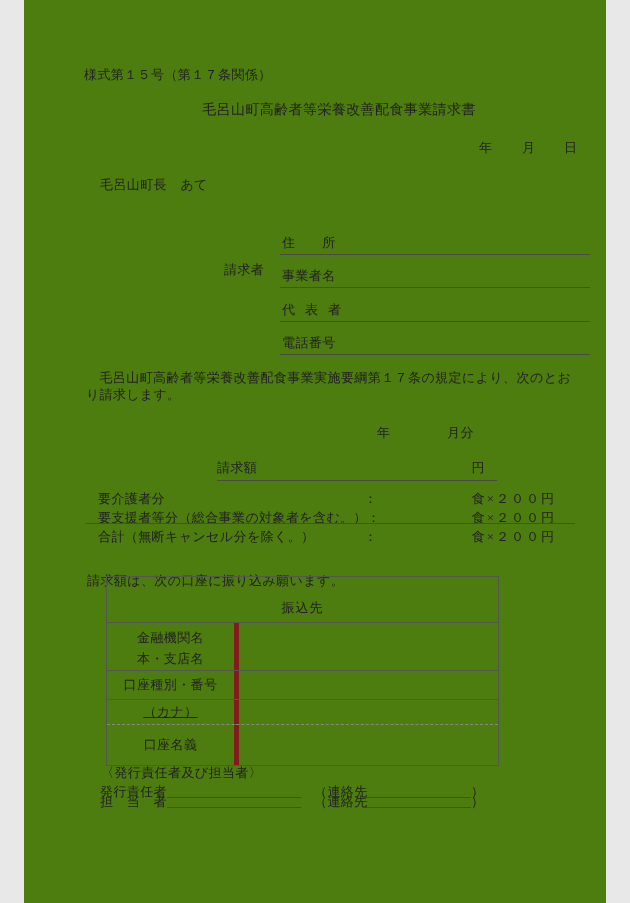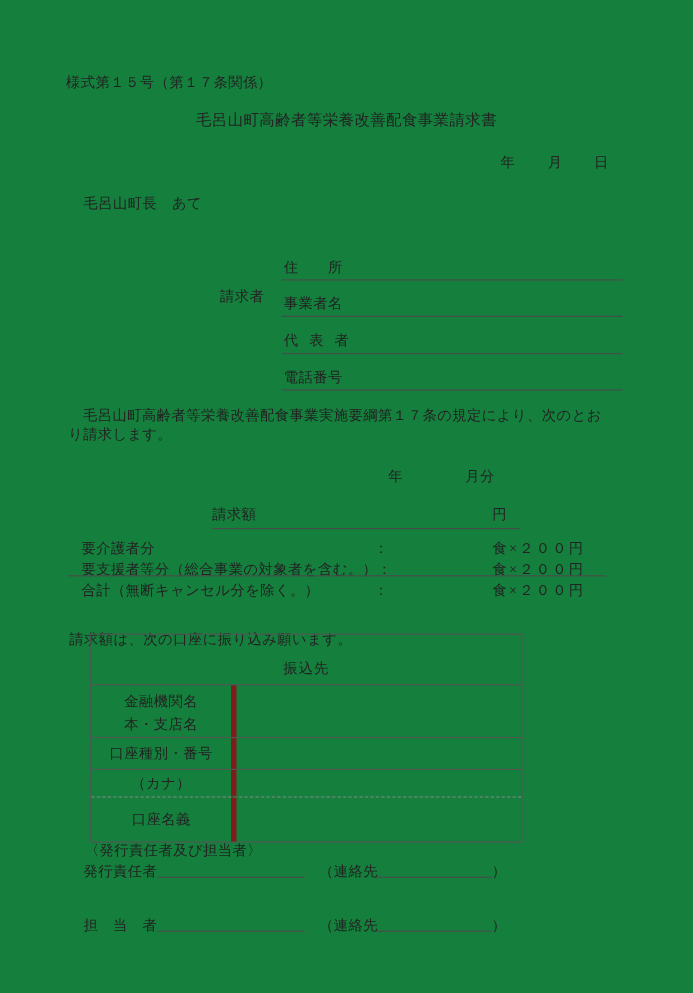--- a/index.html
+++ b/index.html
@@ -1,20 +1,20 @@
 <!DOCTYPE html>
 <html><head>
 <meta charset="utf-8">
 <style>
   html,body{margin:0;padding:0;background:#e8e8e8;}
   .page{
     position:relative;
-    width:630px;height:903px;
+    width:582px;height:903px;
     margin:0 auto;
-    background:#15803d;
+    background:#4d7c0f;
     color:#222;
     font-family:"Liberation Serif","DejaVu Serif",serif;
     font-size:13px;
     letter-spacing:0.4px;
     overflow:hidden;
   }
 
   .form-no{position:absolute;left:60px;top:66px;white-space:nowrap;}
   .title{position:absolute;left:0;top:101px;width:630px;text-align:center;font-size:14px;white-space:nowrap;}
   .date-line span{position:absolute;top:139px;}
@@ -40,21 +40,21 @@
   .bank-table{position:absolute;left:82px;top:576px;width:391px;border:1px solid #555;}
   .t-head{height:29px;line-height:29px;text-align:center;border-bottom:1px solid #555;letter-spacing:1px;margin-top:16px;}
   .t-row{display:flex;}
   .t-cell-l{width:132px;border-right:5px solid #7f1d1d;text-align:center;box-sizing:border-box;}
   .t-cell-r{flex:1;}
   .t-row.r1{height:47px;border-bottom:1px solid #555;}
   .t-row.r1 .t-cell-l{padding-top:4px;line-height:21px;}
   .t-row.r2{height:28px;border-bottom:1px solid #555;}
   .t-row.r2 .t-cell-l{line-height:28px;}
   .t-row.r3{height:24px;border-bottom:1px dashed #888;}
-  .t-row.r3 .t-cell-l{line-height:24px;}
+  .t-row.r3 .t-cell-l{line-height:24px;text-decoration:underline;}
   .t-row.r4{height:40px;}
   .t-row.r4 .t-cell-l{line-height:40px;}
 
   .foot-head{position:absolute;left:77px;top:764px;white-space:nowrap;}
   .foot-line{position:absolute;left:76px;width:382px;height:17px;}
   .foot-line .fl-lab{position:absolute;left:0;top:0;white-space:nowrap;}
   .foot-line .fl-u{position:absolute;top:14px;height:0;border-bottom:1px solid #4a4a4a;}
   .foot-line .u1{left:67px;width:134px;}
   .foot-line .u2{left:266px;width:105px;}
   .foot-line .fl-contact{position:absolute;left:214px;top:0;white-space:nowrap;text-align:center;}
@@ -147,21 +147,21 @@
   <div class="foot-head">〈発行責任者及び担当者〉</div>
 
   <div class="foot-line" style="top:783px">
     <span class="fl-lab">発行責任者</span>
     <span class="fl-u u1"></span>
     <span class="fl-contact">（連絡先</span>
     <span class="fl-u u2"></span>
     <span class="fl-close">）</span>
   </div>
 
-  <div class="foot-line" style="top:832px">
+  <div class="foot-line" style="top:793px">
     <span class="fl-lab">担　当　者</span>
     <span class="fl-u u1"></span>
     <span class="fl-contact">（連絡先</span>
     <span class="fl-u u2"></span>
     <span class="fl-close">）</span>
   </div>
 
 </div>
 
 </body></html>

